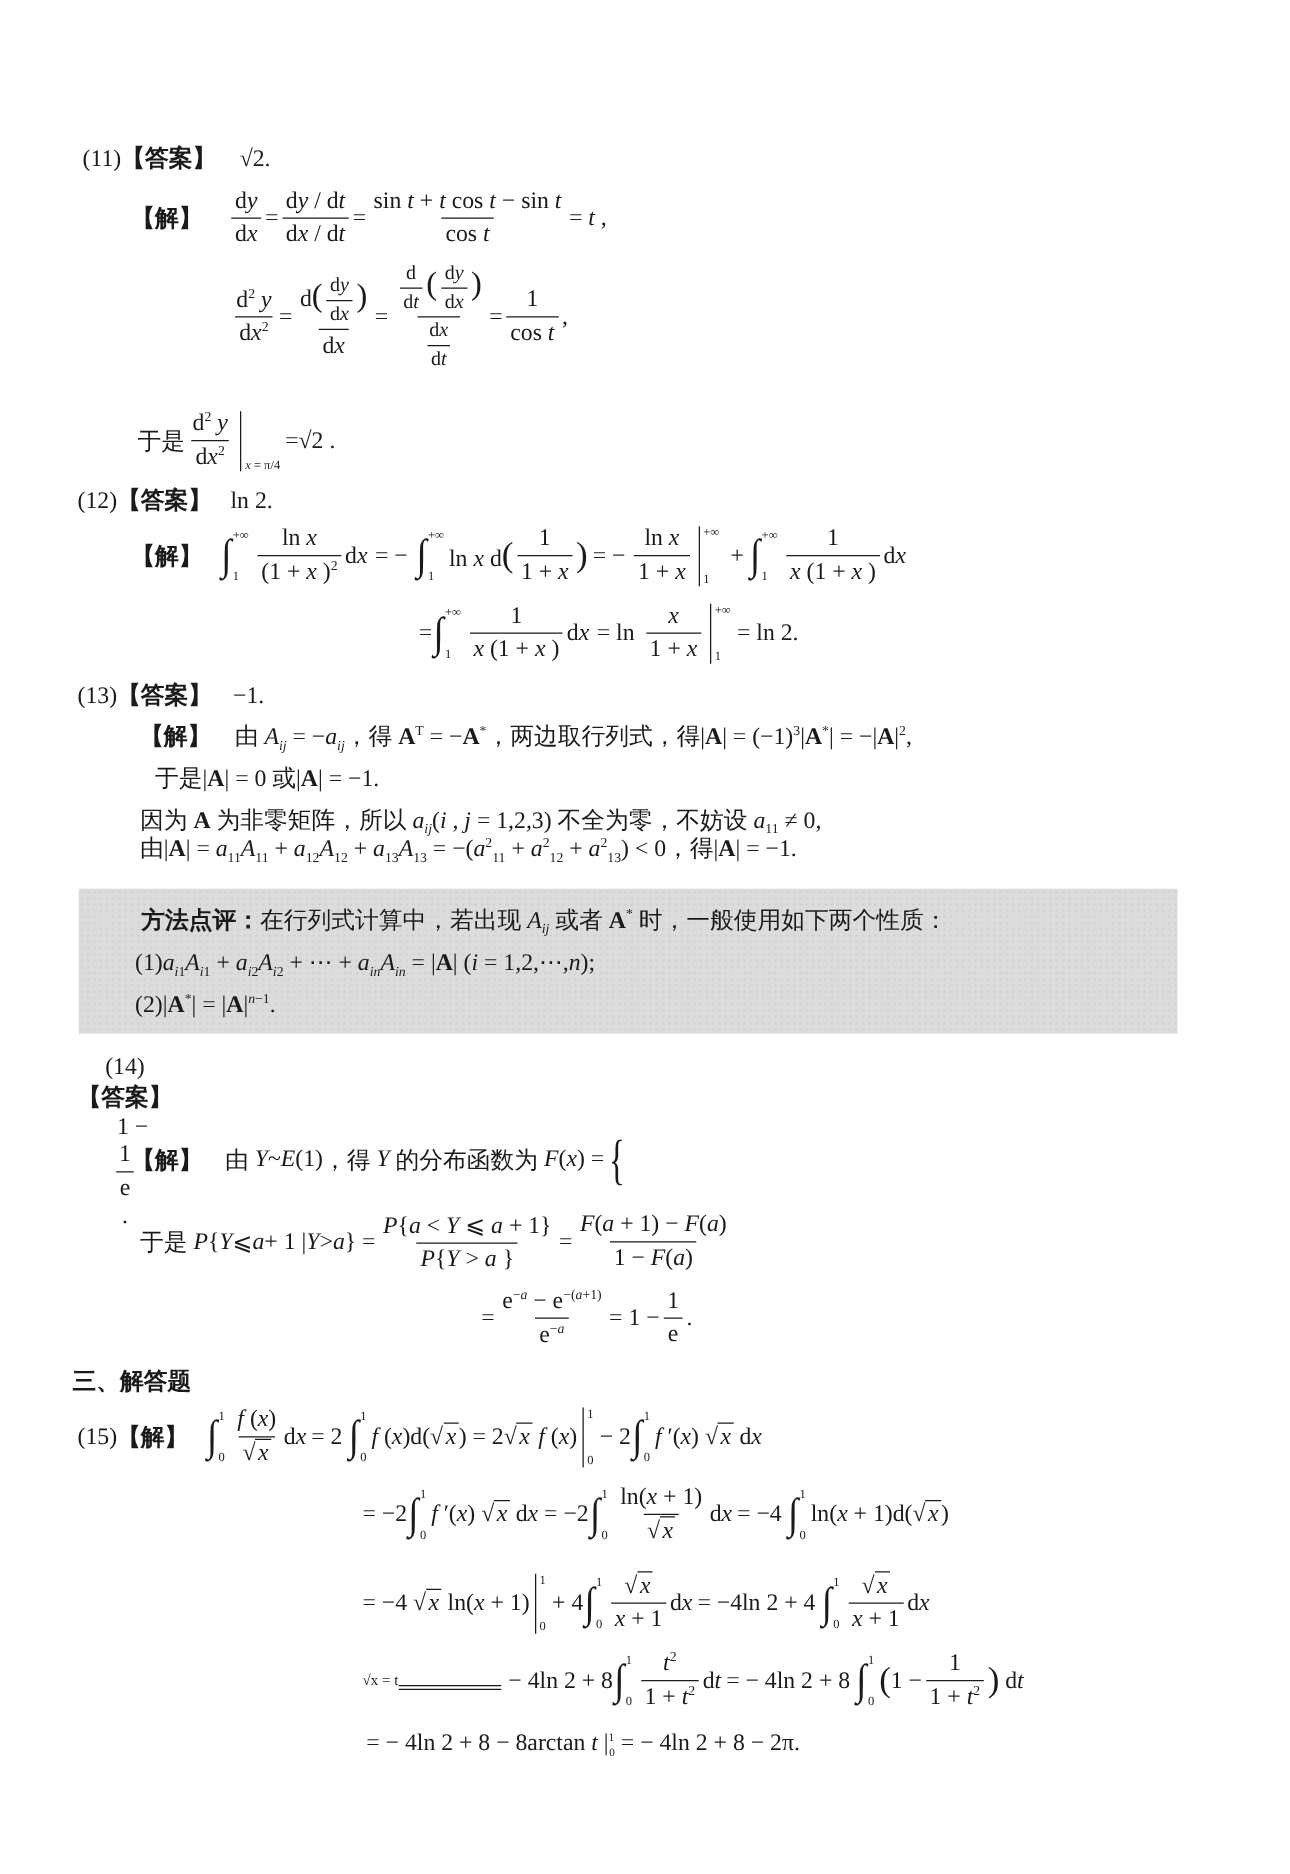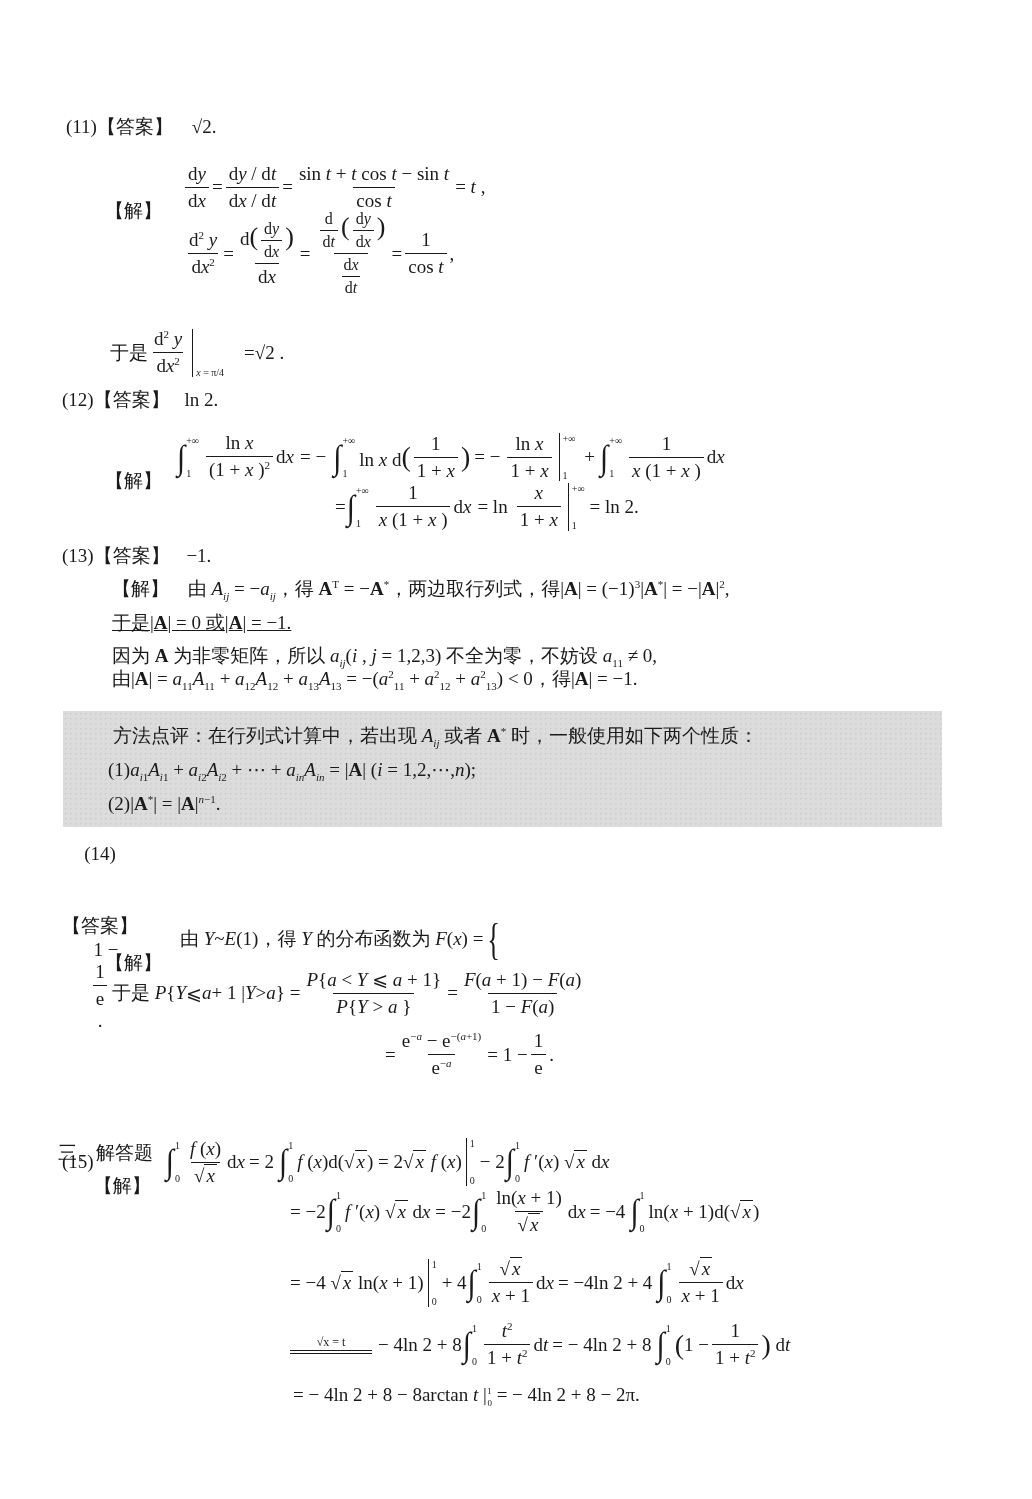--- a/index.html
+++ b/index.html
@@ -2,21 +2,21 @@
 <html><head>
 <meta charset="utf-8">
 <style>
   html, body { margin: 0; padding: 0; }
   body {
     width: 1032px; height: 1499px; background: #ffffff; position: relative; overflow: hidden;
     font-family: "Liberation Serif", "DejaVu Serif", serif; color: #1a1a1a; font-size: 19px;
   }
   .abs { position: absolute; white-space: nowrap; }
   .cn { font-family: "DejaVu Sans", sans-serif; }
-  .bold { font-weight: normal; margin-top: 48px; }
+  .bold { font-weight: bold; }
   .frac { display: inline-flex; flex-direction: column; align-items: center; vertical-align: middle; margin: 0 3px; }
   .frac .num { padding: 0 3px 2px; }
   .frac .den { border-top: 1.3px solid #1a1a1a; padding: 2px 3px 0; }
   .line { display: flex; align-items: center; }
   .sup { font-size: 11px; vertical-align: super; }
   .sub { font-size: 11px; vertical-align: sub; }
   .int { font-size: 30px; font-weight: 300; transform: scaleY(1.15); display: inline-block; margin: 0 1px; }
   .lims { display: inline-flex; flex-direction: column; justify-content: space-between; height: 44px; font-size: 10px; margin-right: 4px; }
   .bar { display: inline-block; border-left: 1.3px solid #1a1a1a; height: 48px; margin: 0 3px 0 4px; vertical-align: middle; }
   .barlim { display: inline-flex; flex-direction: column; justify-content: space-between; height: 48px; font-size: 10px; margin-right: 5px; }
@@ -92,21 +92,21 @@
     <span>,</span>
   </div>
 
   <div class="abs line" style="left:110px;top:328px;">
     <span class="cn">于是</span>
     <span class="frac">
         <span class="num">d<span class="sup">2</span> <i>y</i></span>
         <span class="den">d<i>x</i><span class="sup">2</span></span>
       </span>
     <span class="bar"></span>
-    <span style="font-size:10px;align-self:flex-end;margin-right:20px;"><i>x</i> = π/4</span>
+    <span style="font-size:10px;align-self:flex-end;margin-right:4px;"><i>x</i> = π/4</span>
     <span>=√2 .</span>
   </div>
 </div>
 
 <div>
   <div class="abs" style="left:62px;top:387px;">
     <span>(12)</span><span class="cn bold">【答案】</span>
     <span style="margin-left:10px;">ln 2.</span>
   </div>
 
@@ -175,21 +175,21 @@
 <div>
   <div class="abs" style="left:62px;top:543px;">
     <span>(13)</span><span class="cn bold">【答案】</span>
     <span style="margin-left:12px;">−1.</span>
   </div>
 
   <div class="abs" style="left:112px;top:576px;">
     <span class="cn bold" style="margin-right:14px;">【解】</span>
     <span class="cn">由</span> <i>A</i><span class="sub"><i>ij</i></span> = −<i>a</i><span class="sub"><i>ij</i></span><span class="cn">，得</span> <b>A</b><span class="sup">T</span> = −<b>A</b><span class="sup">*</span><span class="cn">，两边取行列式，得</span>|<b>A</b>| = (−1)<span class="sup">3</span>|<b>A</b><span class="sup">*</span>| = −|<b>A</b>|<span class="sup">2</span>,
   </div>
-  <div class="abs" style="left:112px;top:610px;text-decoration:underline;">
+  <div class="abs" style="left:124px;top:610px;">
     <span class="cn">于是</span>|<b>A</b>| = 0 <span class="cn">或</span>|<b>A</b>| = −1.
   </div>
   <div class="abs" style="left:112px;top:643px;">
     <span class="cn">因为</span> <b>A</b> <span class="cn">为非零矩阵，所以</span> <i>a</i><span class="sub"><i>ij</i></span>(<i>i</i> , <i>j</i> = 1,2,3) <span class="cn">不全为零，不妨设</span> <i>a</i><span class="sub">11</span> ≠ 0,
   </div>
   <div class="abs" style="left:112px;top:666px;">
     <span class="cn">由</span>|<b>A</b>| = <i>a</i><span class="sub">11</span><i>A</i><span class="sub">11</span> + <i>a</i><span class="sub">12</span><i>A</i><span class="sub">12</span> + <i>a</i><span class="sub">13</span><i>A</i><span class="sub">13</span> = −(<i>a</i><span class="sup">2</span><span class="sub">11</span> + <i>a</i><span class="sup">2</span><span class="sub">12</span> + <i>a</i><span class="sup">2</span><span class="sub">13</span>) &lt; 0<span class="cn">，得</span>|<b>A</b>| = −1.
   </div>
 </div>
 
@@ -318,21 +318,21 @@
         <span>1</span>
         <span>0</span>
       </span>
     <span class="frac">
         <span class="num">√<span class="sqrt"><i>x</i></span></span>
         <span class="den"><i>x</i> + 1</span>
       </span>d<i>x</i>
   </div>
 
   <div class="abs line" style="left:290px;top:1320px;">
-    <span style="display:inline-flex;flex-direction:column;align-items:center;margin-right:6px;">
+    <span style="display:inline-flex;flex-direction:row;align-items:flex-end;margin-right:6px;">
       <span style="font-size:12px;">√x = t</span>
       <span style="width:82px;border-top:1.2px solid #1a1a1a;border-bottom:1.2px solid #1a1a1a;height:2px;"></span>
     </span>
     <span>− 4ln 2 + 8</span><span class="int">∫</span><span class="lims">
         <span>1</span>
         <span>0</span>
       </span>
     <span class="frac">
         <span class="num"><i>t</i><span class="sup">2</span></span>
         <span class="den">1 + <i>t</i><span class="sup">2</span></span>

